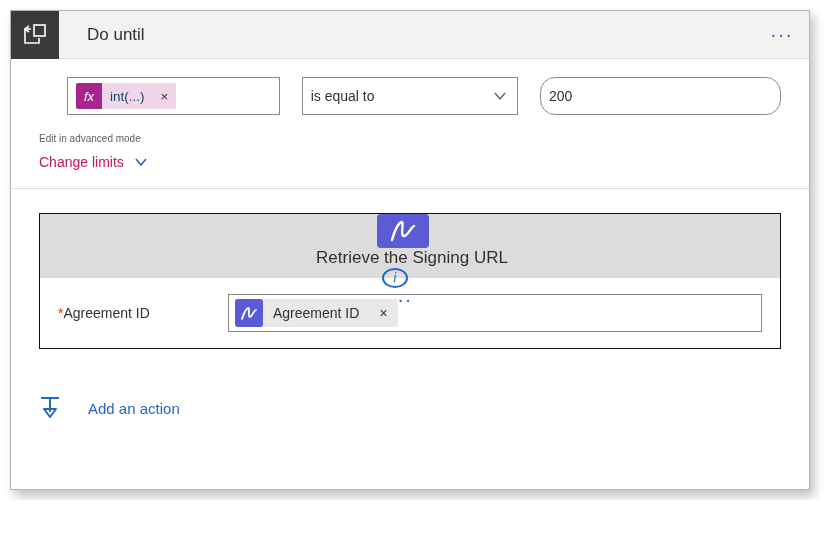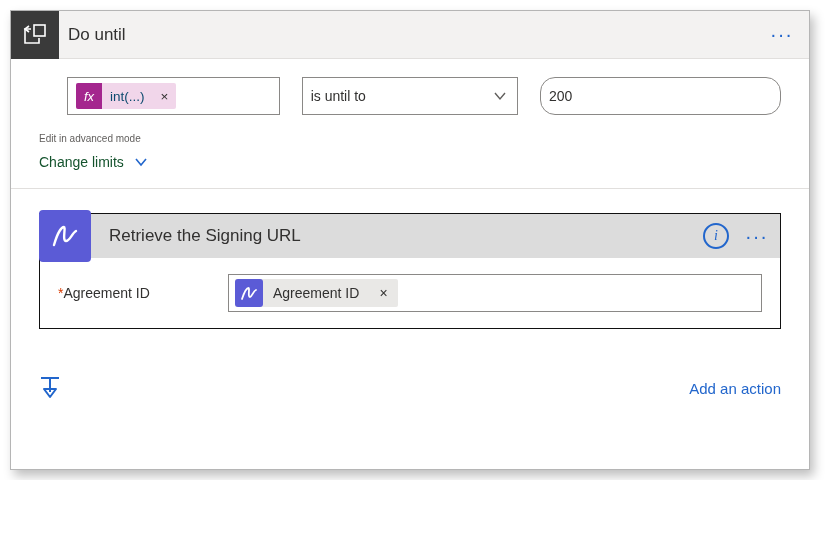--- a/index.html
+++ b/index.html
@@ -26,21 +26,21 @@
   .header-icon {
     width: 48px;
     height: 48px;
     background: #3a3a3a;
     display: flex;
     align-items: center;
     justify-content: center;
   }
   .header-title {
     flex: 1;
-    padding-left: 9px;
+    padding-left: 28px;
     font-size: 17px;
     color: #323130;
   }
   .header-menu {
     padding-right: 16px;
     color: #2266cc;
     font-size: 20px;
     letter-spacing: 1px;
     cursor: pointer;
   }
@@ -91,43 +91,44 @@
     right: 10px;
     color: #605e5c;
   }
   .link-text {
     color: #605e5c;
     font-size: 10px;
     margin-bottom: 10px;
     cursor: pointer;
   }
   .change-limits {
-    color: #14532d;
+    color: #be185d;
     font-size: 14px;
     cursor: pointer;
     display: flex;
     align-items: center;
     gap: 10px;
     margin-bottom: 18px;
   }
   .hr {
     border: none;
     border-top: 1px solid #e1dfdd;
     margin: 0 -28px 24px -28px;
   }
   .action-card {
     border: 1.5px solid #111;
     background: #fff;
   }
   .action-head {
     background: #dcdcdc;
     display: flex;
     align-items: center;
-    height: 44px;
-    padding-right: 8px;
+    height: 64px;
+    padding-right: 14px;
+    flex-direction: column;
   }
   .adobe-icon {
     width: 52px;
     height: 52px;
     background: #5b5bd6;
     border-radius: 4px;
     display: flex;
     align-items: center;
     justify-content: center;
     margin-left: -1px;
@@ -183,21 +184,21 @@
     border-radius: 3px;
     display: flex;
     align-items: center;
     justify-content: center;
   }
   .dyn-label { padding: 0 10px; font-size: 14px; }
   .dyn-close { padding: 0 10px; cursor: pointer; }
   .add-action {
     display: flex;
     align-items: center;
-    justify-content: space-between;
+    justify-content: flex-start;
     gap: 27px;
     color: #2266cc;
     font-size: 15px;
     padding: 46px 0 42px 0;
     cursor: pointer;
   }
   svg { display: block; }
 </style>
 </head>
 <body>
@@ -220,21 +221,21 @@
 
     <div class="condition-row">
       <div class="input-box box-left">
         <span class="fx-token">
           <span class="fx-badge">fx</span>
           <span class="fx-label">int(...)</span>
           <span class="fx-close">×</span>
         </span>
       </div>
       <div class="input-box box-mid">
-        <span>is until to</span>
+        <span>is equal to</span>
         <span class="chevron">
           <svg width="14" height="14" viewBox="0 0 14 14">
               <polyline points="2,4 7,10 12,4" fill="none" stroke="#605e5c" stroke-width="1.4"></polyline>
             </svg>
         </span>
       </div>
       <div class="input-box box-right">
         <span>200</span>
       </div>
     </div>

